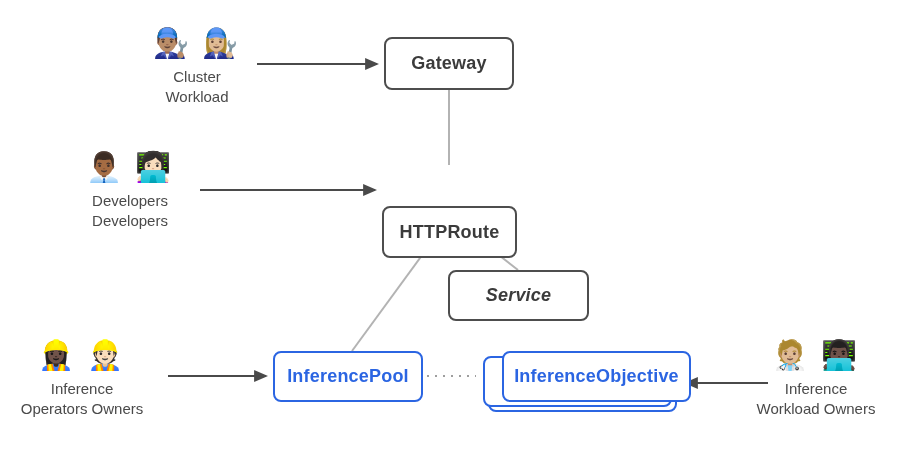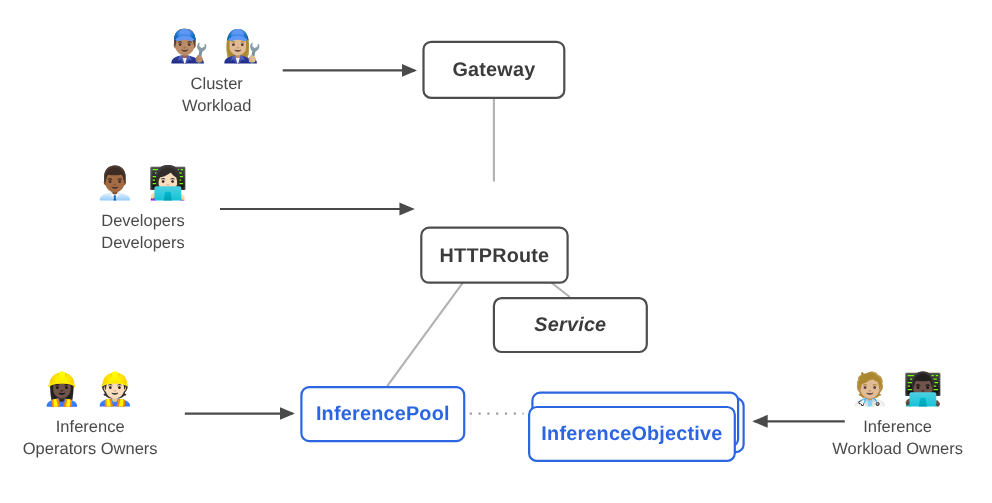--- a/index.html
+++ b/index.html
@@ -54,21 +54,21 @@
     color: var(--node-blue);
   }
   .node.stack-layer {
     z-index: 2;
   }
 
   .node-gateway   { left: 384px; top: 37px;  width: 130px; height: 53px; }
   .node-httproute { left: 382px; top: 165px; width: 135px; height: 52px; margin-top: 41px; }
   .node-service   { left: 448px; top: 270px; width: 141px; height: 51px; font-style: italic; }
   .node-pool      { left: 273px; top: 351px; width: 150px; height: 51px; text-align: center; }
-  .node-objective-front { left: 480px; top: 351px; width: 189px; height: 51px; margin-top: 18px; }
+  .node-objective-front { left: 502px; top: 351px; width: 189px; height: 51px; }
   .node-objective-mid   { left: 483px; top: 356px; width: 189px; height: 51px; }
   .node-objective-back  { left: 488px; top: 361px; width: 189px; height: 51px; }
 
   .actor {
     position: absolute;
     z-index: 3;
     width: 150px;
     text-align: center;
     color: var(--actor-text);
   }

